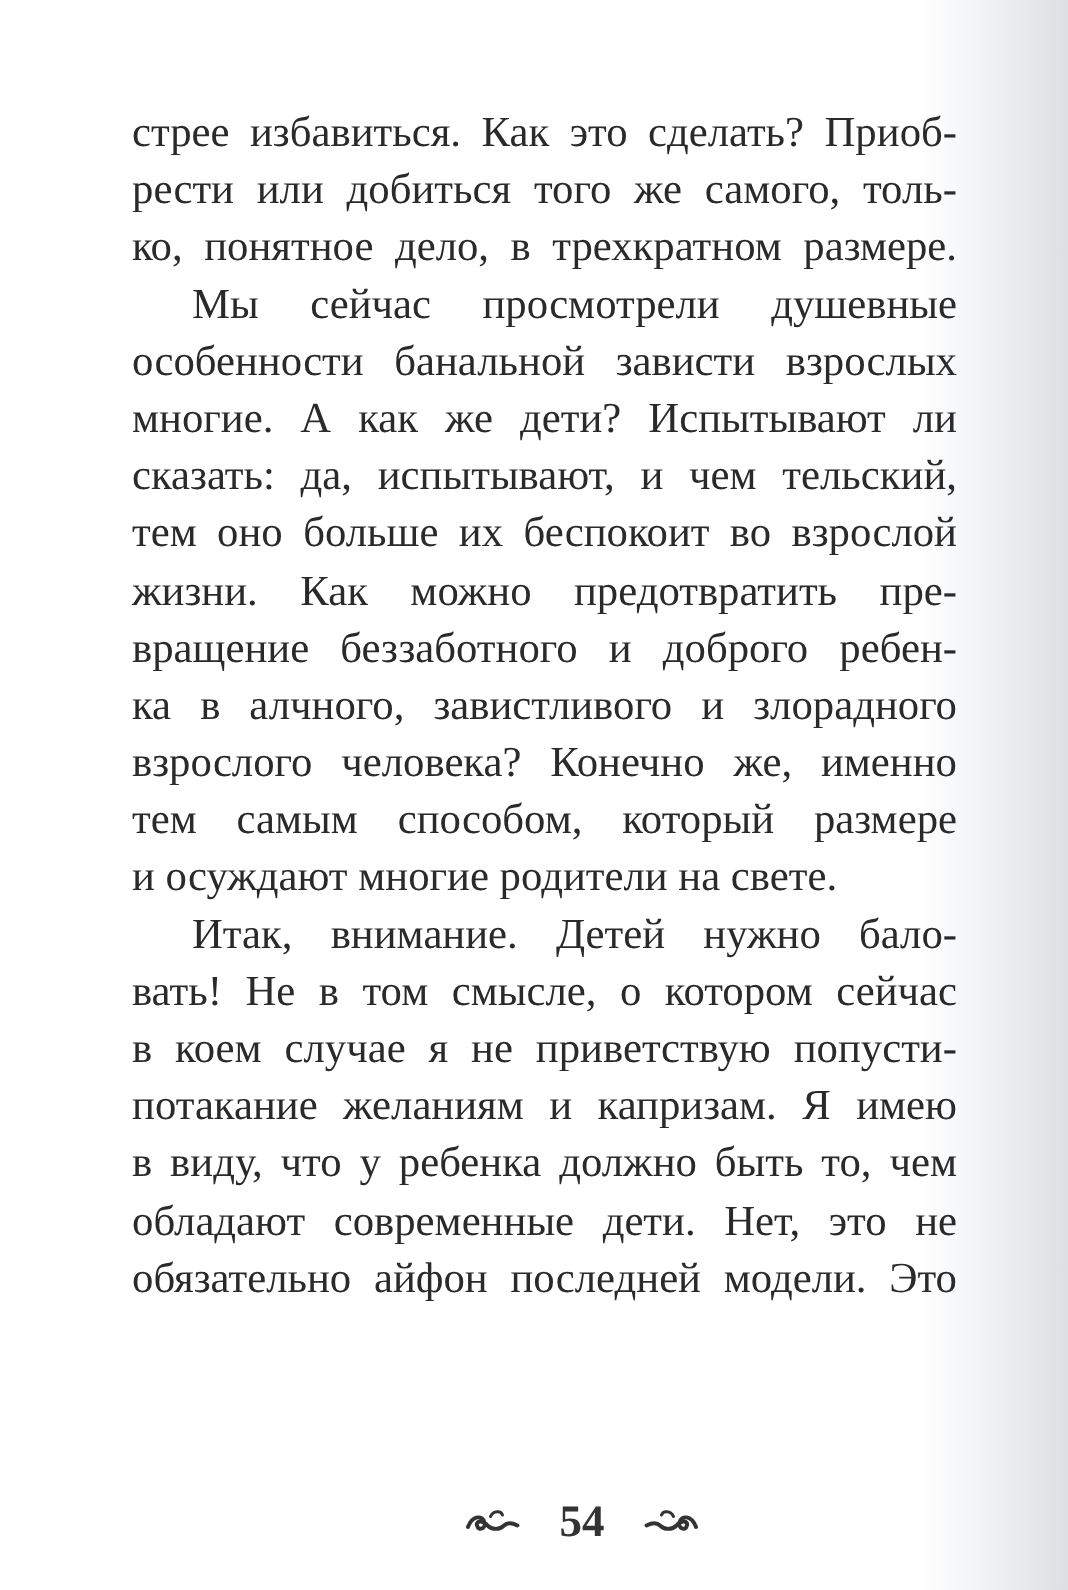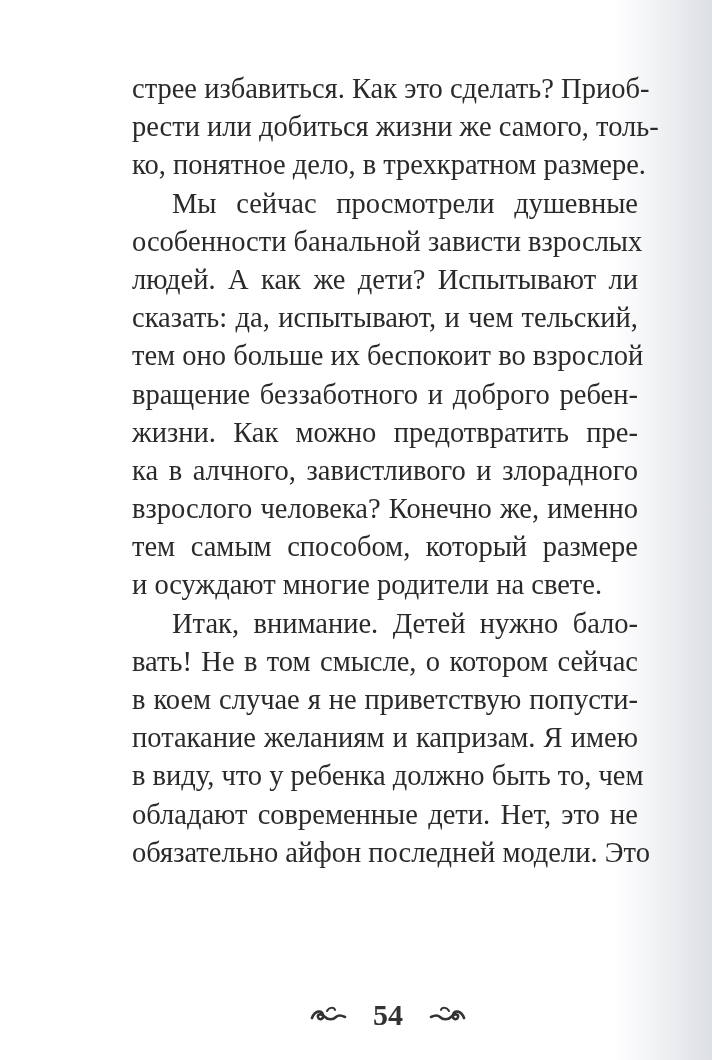--- a/index.html
+++ b/index.html
@@ -29,21 +29,20 @@
       font-size: 28.5px;
       line-height: 38.2px;
       color: #2a2a2a;
     }
     .line {
       display: block;
       white-space: nowrap;
       text-align: justify;
       text-align-last: justify;
       height: 38.2px;
-      margin-left: 44px;
     }
     .line.last {
       text-align-last: left;
     }
     .line.indent {
       padding-left: 40px;
     }
     .folio {
       position: absolute;
       left: 0;
@@ -66,32 +65,32 @@
     }
   </style>
 </head>
 <body>
 
 <div class="page">
   <div class="text-block">
 
     <div>
       <span class="line">стрее избавиться. Как это сделать? Приоб-</span>
-      <span class="line">рести или добиться жизни же самого, толь-</span>
+      <span class="line">рести или добиться того же самого, толь-</span>
       <span class="line">ко, понятное дело, в трехкратном размере.</span>
     </div>
 
     <div>
       <span class="line indent">Мы сейчас просмотрели душевные</span>
       <span class="line">особенности банальной зависти взрослых</span>
-      <span class="line">людей. А как же дети? Испытывают ли</span>
+      <span class="line">многие. А как же дети? Испытывают ли</span>
       <span class="line">сказать: да, испытывают, и чем тельский,</span>
       <span class="line">тем оно больше их беспокоит во взрослой</span>
+      <span class="line">жизни. Как можно предотвратить пре-</span>
       <span class="line">вращение беззаботного и доброго ребен-</span>
-      <span class="line">жизни. Как можно предотвратить пре-</span>
       <span class="line">ка в алчного, завистливого и злорадного</span>
       <span class="line">взрослого человека? Конечно же, именно</span>
       <span class="line">тем самым способом, который размере</span>
       <span class="line last">и осуждают многие родители на свете.</span>
     </div>
 
     <div>
       <span class="line indent">Итак, внимание. Детей нужно бало-</span>
       <span class="line">вать! Не в том смысле, о котором сейчас</span>
       <span class="line">в коем случае я не приветствую попусти-</span>

